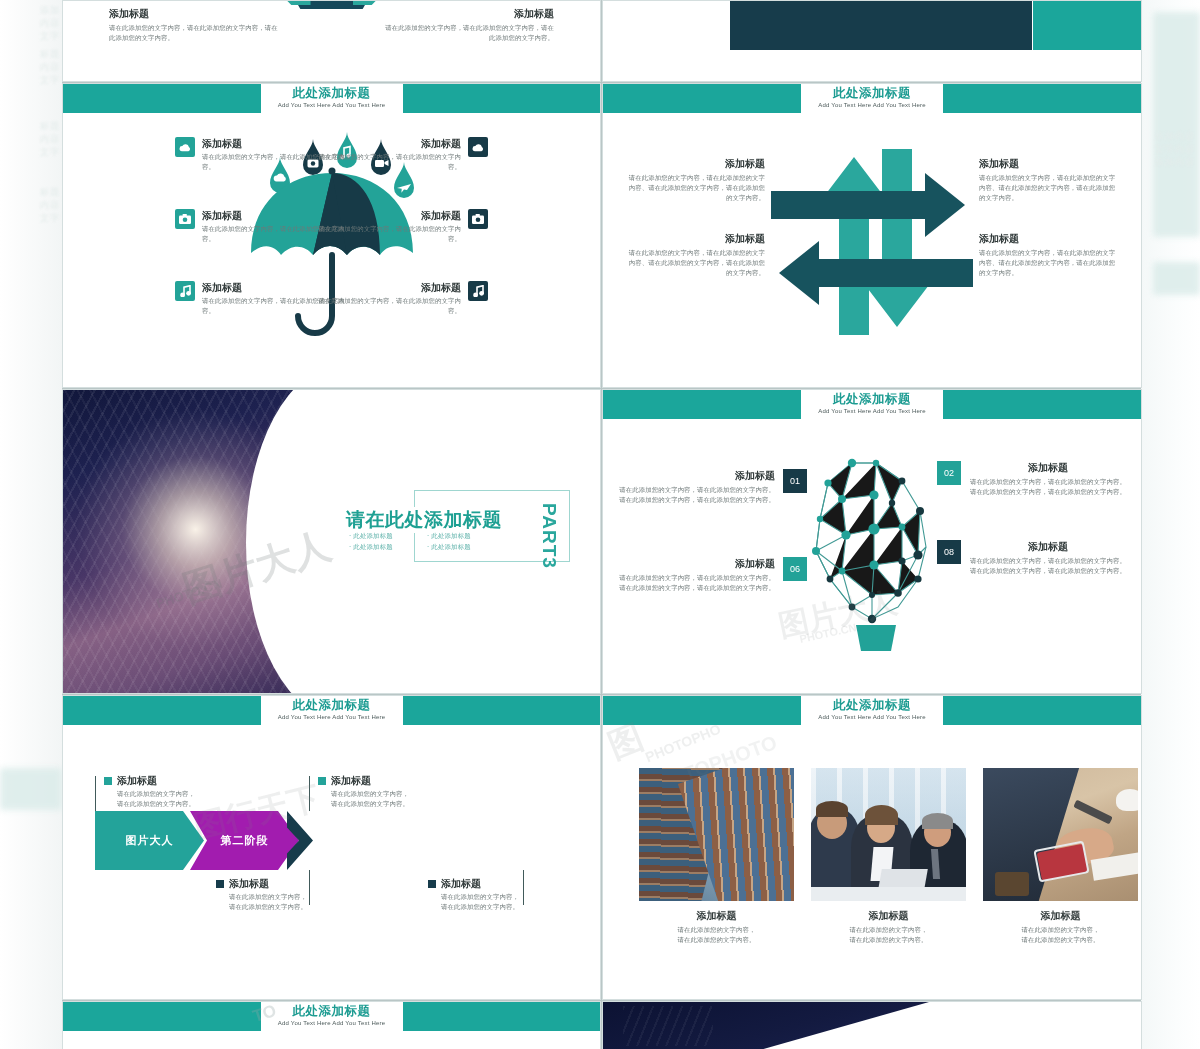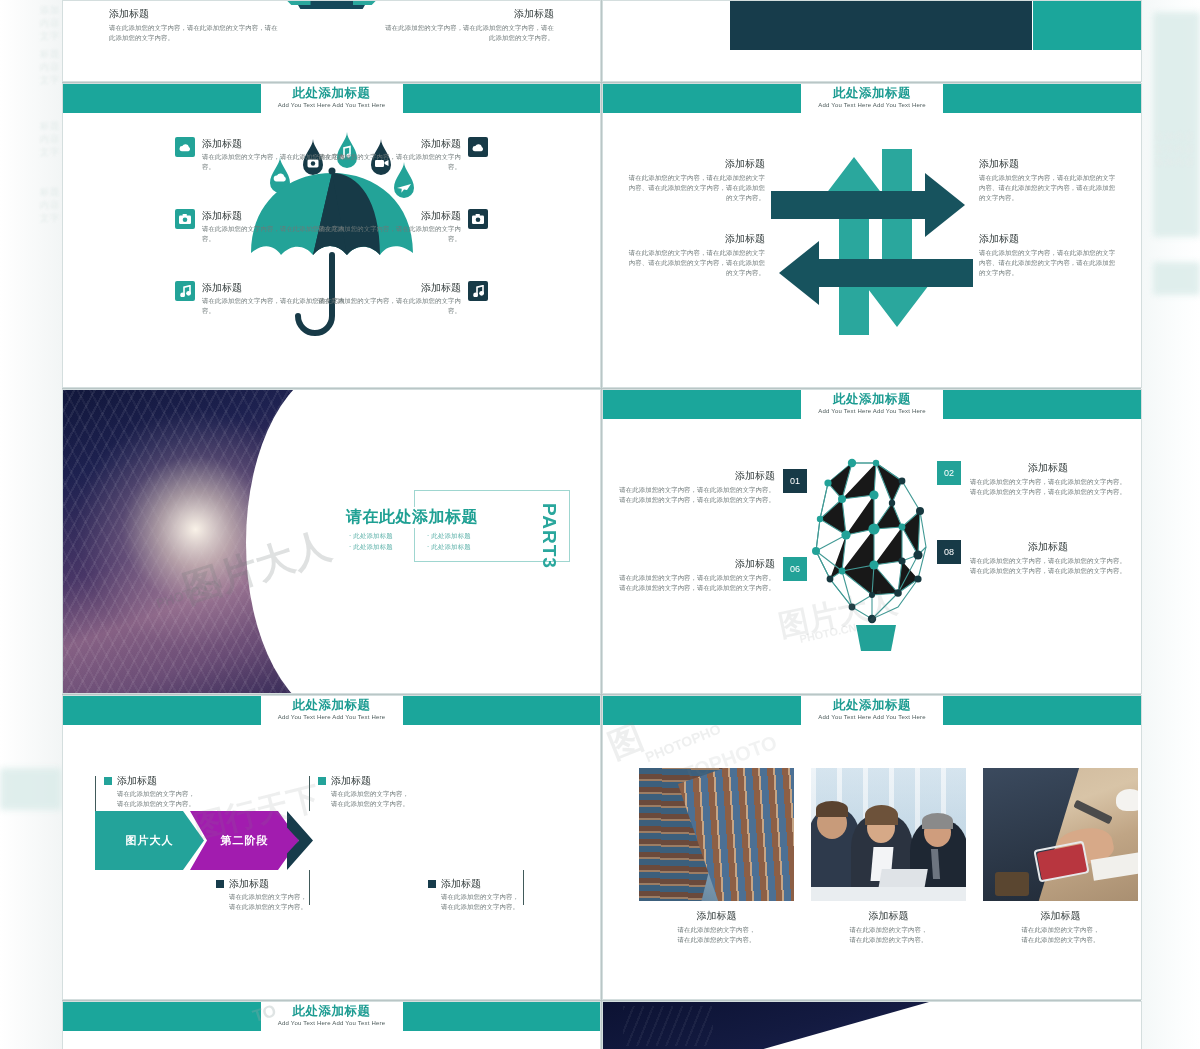--- a/index.html
+++ b/index.html
@@ -60,21 +60,21 @@
     color: #1d9c92; font-size: 12.5px; font-weight: bold; line-height: 15px;
     letter-spacing: .5px;
   }
   .s-head .t-en {
     color: #4c5a5a; font-size: 6px; line-height: 9px; letter-spacing: .2px;
   }
   .s-body { position: absolute; left: 0; top: 29px; right: 0; bottom: 0; }
 
   
   .blk-title {
-    font-size: 10px; font-weight: normal; color: #333c3c; line-height: 13px;
+    font-size: 10px; font-weight: bold; color: #333c3c; line-height: 13px;
   }
   .blk-body {
     font-size: 6.4px; color: #6e7878; line-height: 10px; letter-spacing: .1px;
   }
 
   
   .umb-row { position: absolute; display: flex; gap: 7px; width: 175px; }
   .umb-row.left { left: 112px; }
   .umb-row.right { right: 112px; flex-direction: row-reverse; text-align: right; }
   .ico {
@@ -110,21 +110,21 @@
   .part-mask {
     position: absolute; left: 183px; top: -24px; width: 190px; height: 353px;
     background: #ffffff; border-radius: 50%;
   }
   .part-box {
     position: absolute; right: 30px; top: 100px; width: 156px; height: 72px;
     border: 1px solid #9fd6d0;
   }
   .part-h {
     position: absolute; left: -72px; top: 16px; width: 180px;
-    color: #1ea093; font-size: 16px; font-weight: bold; letter-spacing: .5px;
+    color: #1ea093; font-size: 19px; font-weight: bold; letter-spacing: .5px;
     background: #fff; padding: 0 3px;
   }
   .part-bul {
     position: absolute; left: -66px; top: 41px; width: 150px;
     display: grid; grid-template-columns: 1fr 1fr; gap: 2px 6px;
   }
   .part-bul span {
     font-size: 6.4px; color: #56aea6; letter-spacing: .2px;
   }
   .part-bul span::before { content:"· "; color:#56aea6; }

